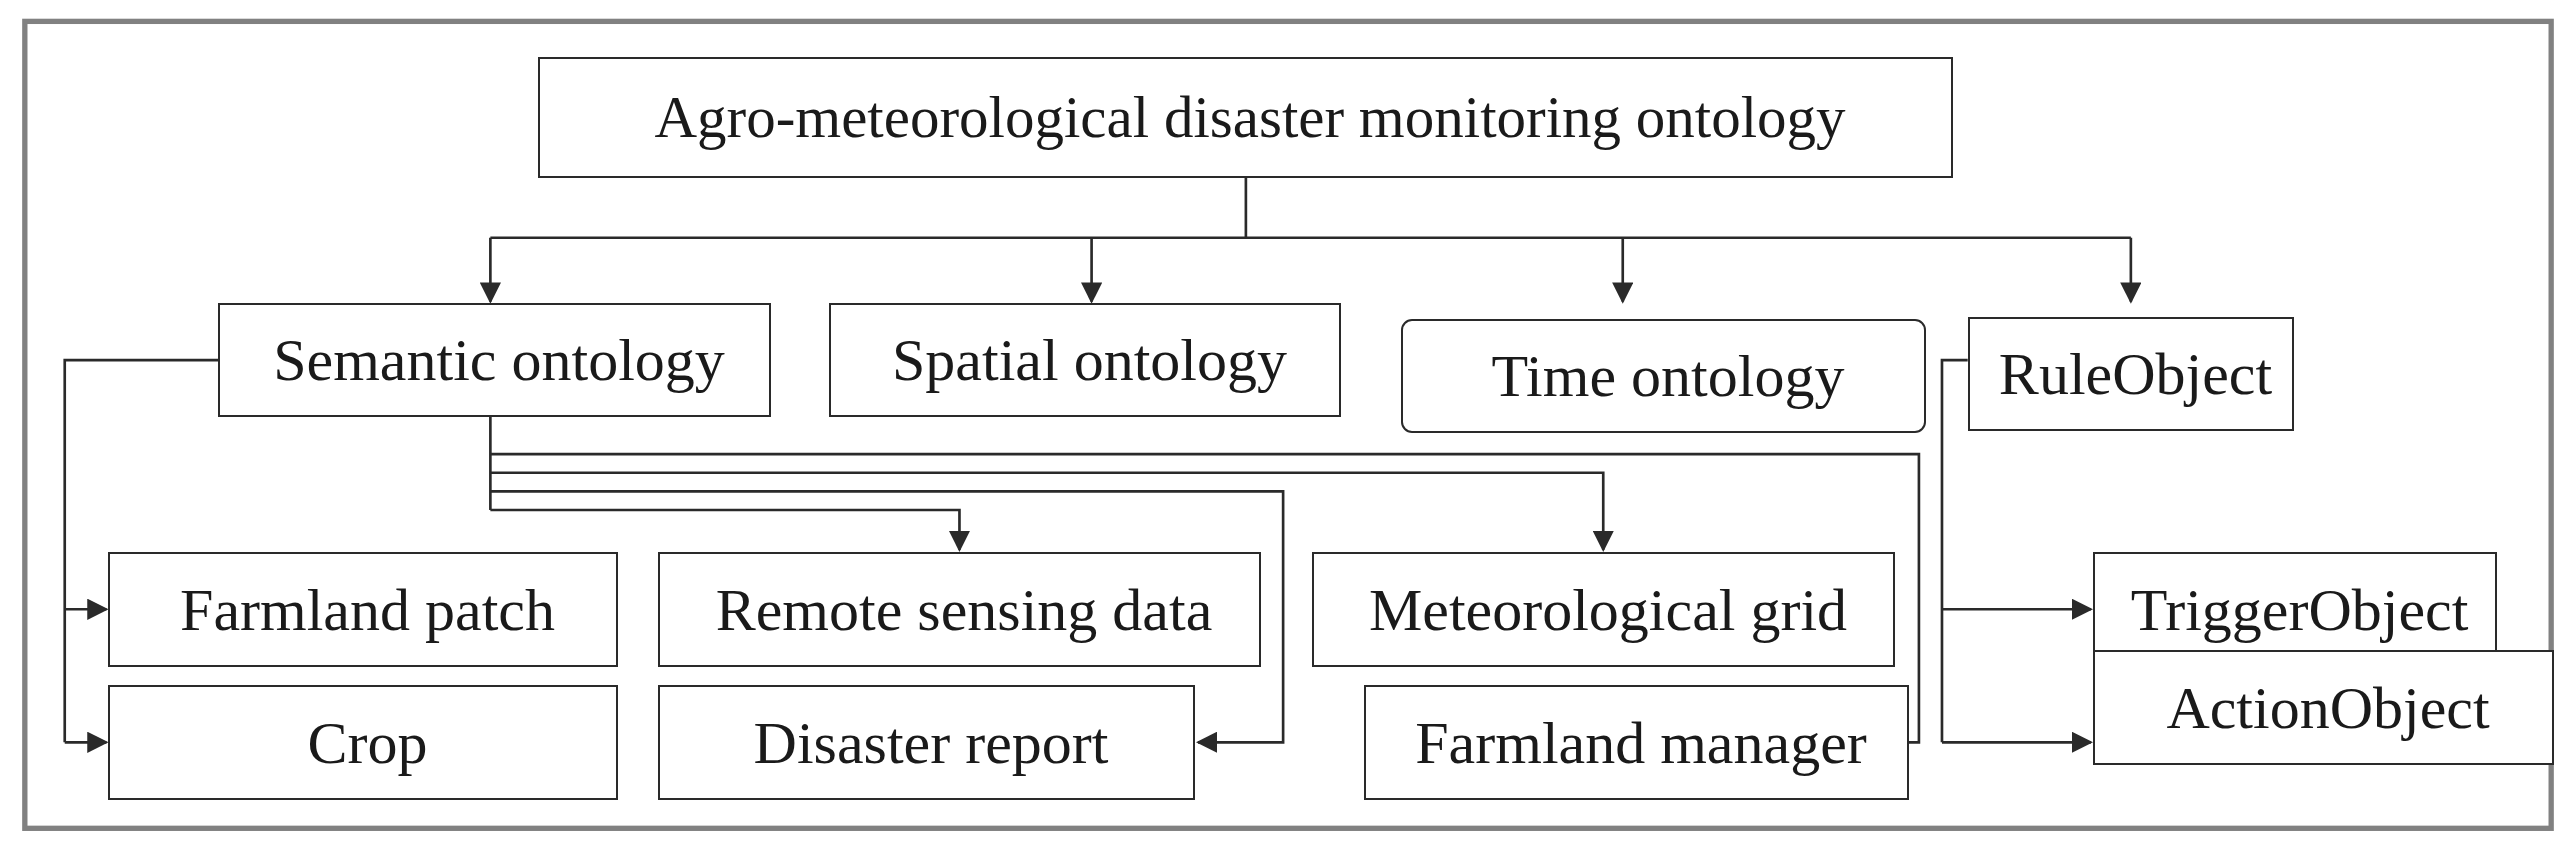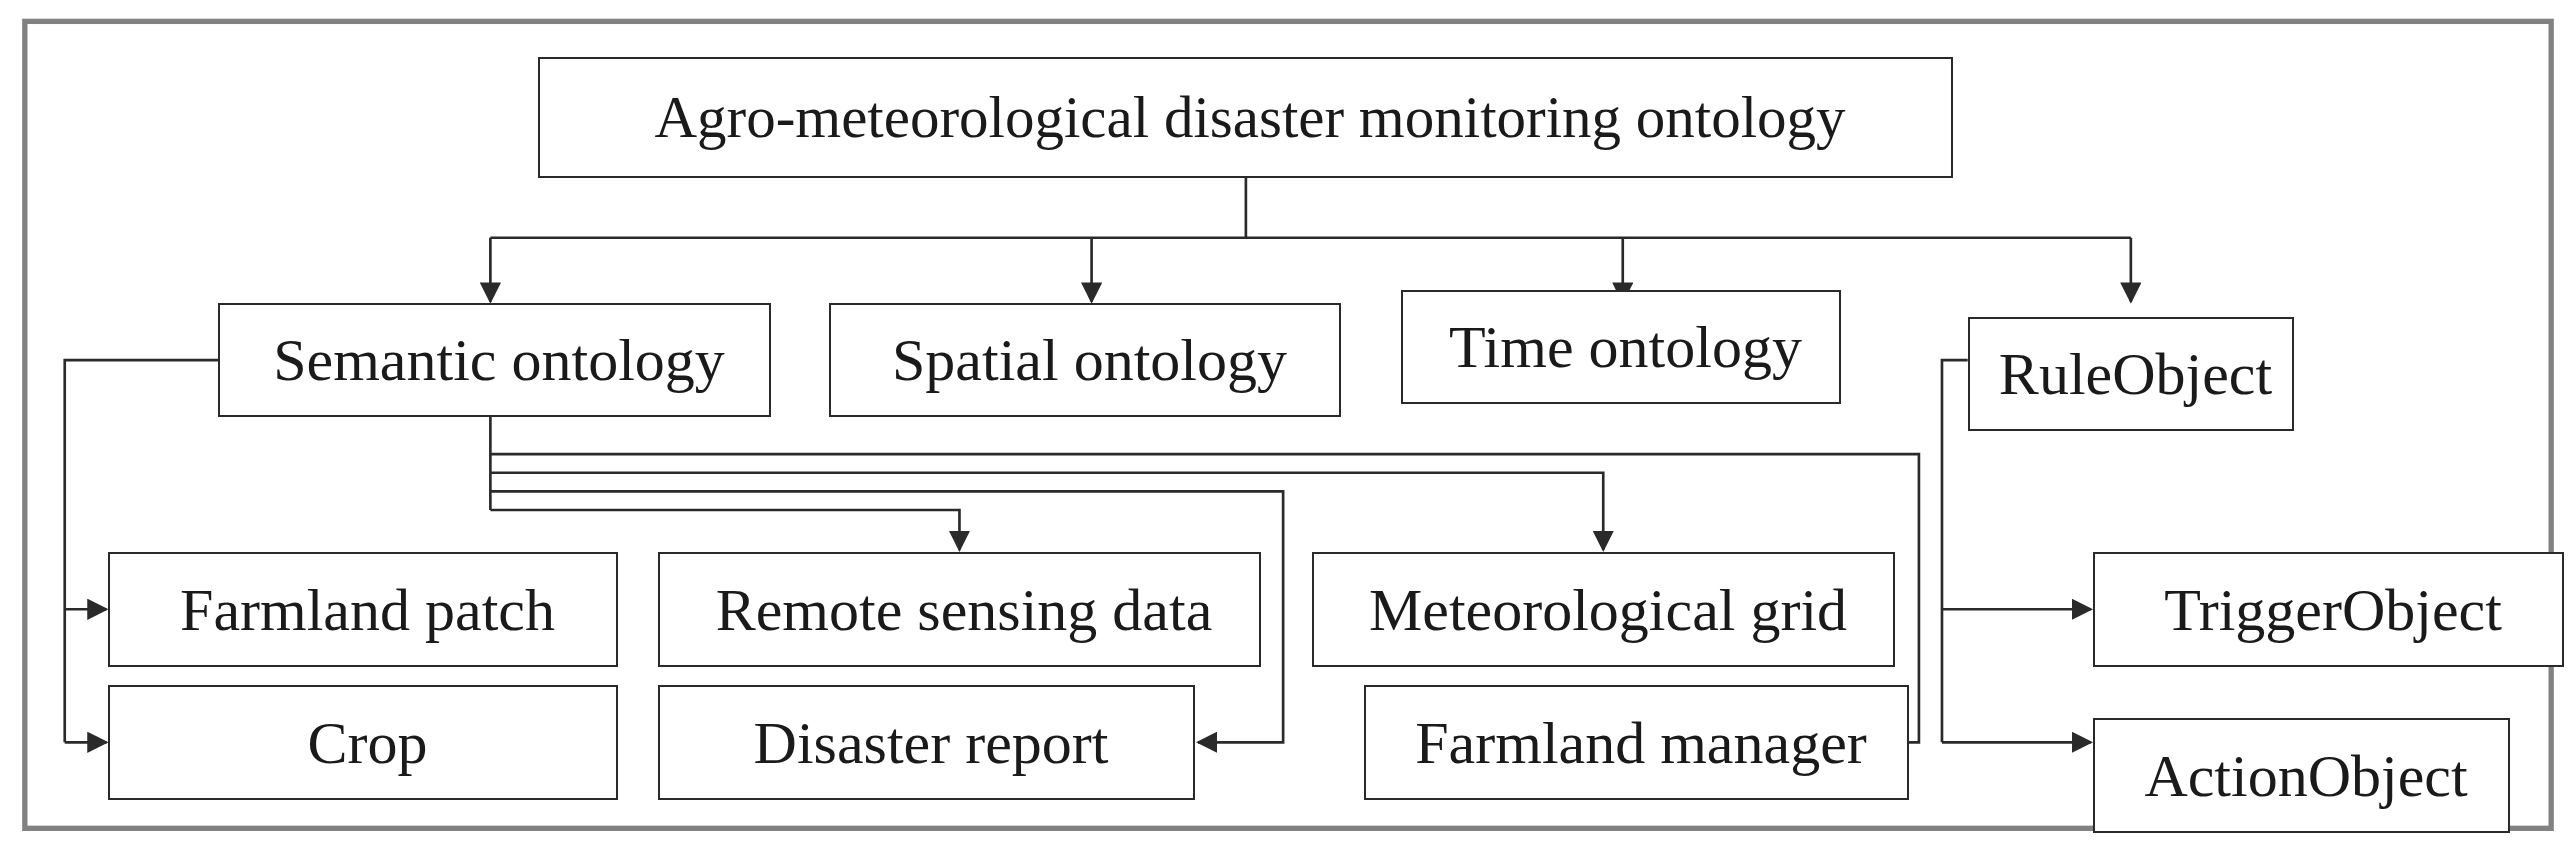--- a/index.html
+++ b/index.html
@@ -28,32 +28,32 @@
     display:flex;align-items:center;justify-content:center;
     font-size:60px;line-height:1;white-space:nowrap;
     text-align:center;
     padding-left:9px;
   }
   
   .b-root {left:538px; top:57px;  width:1415px;height:121px;font-size:59px;}
   
   .b-semantic {left:218px; top:303px;width:553px; height:114px;}
   .b-spatial  {left:829px; top:303px;width:512px; height:114px;}
-  .b-time     {left:1401px;top:290px;width:440px; height:114px;}
+  .b-time     {left:1401px;top:319px;width:525px; height:114px;border-radius:11px;}
   .b-rule     {left:1968px;top:303px;width:326px; height:114px;margin-top:14px;}
   
   .b-fpatch   {left:108px; top:552px;width:510px; height:115px;}
   .b-remote   {left:658px; top:552px;width:603px; height:115px;}
   .b-metgrid  {left:1312px;top:552px;width:583px; height:115px;}
-  .b-trigger  {left:2093px;top:552px;width:471px; height:115px;}
+  .b-trigger  {left:2093px;top:552px;width:404px; height:115px;}
   
   .b-crop     {left:108px; top:685px;width:510px; height:115px;}
   .b-disaster {left:658px; top:685px;width:537px; height:115px;}
   .b-fmanager {left:1364px;top:685px;width:545px; height:115px;}
-  .b-action   {left:2093px;top:718px;width:417px; height:115px;font-family:Liberation Serif, serif;}
+  .b-action   {left:2093px;top:650px;width:461px; height:115px;font-family:Liberation Serif, serif;}
 </style>
 </head>
 <body>
 
 <svg class="connectors" width="2576" height="855" viewBox="0 0 2905 964">
   <defs>
     <marker id="arrow" viewBox="0 0 10 10" refX="9" refY="5" markerWidth="8" markerHeight="8" orient="auto">
       <path d="M 0 0 L 10 5 L 0 10 z"></path>
     </marker>
   </defs>

